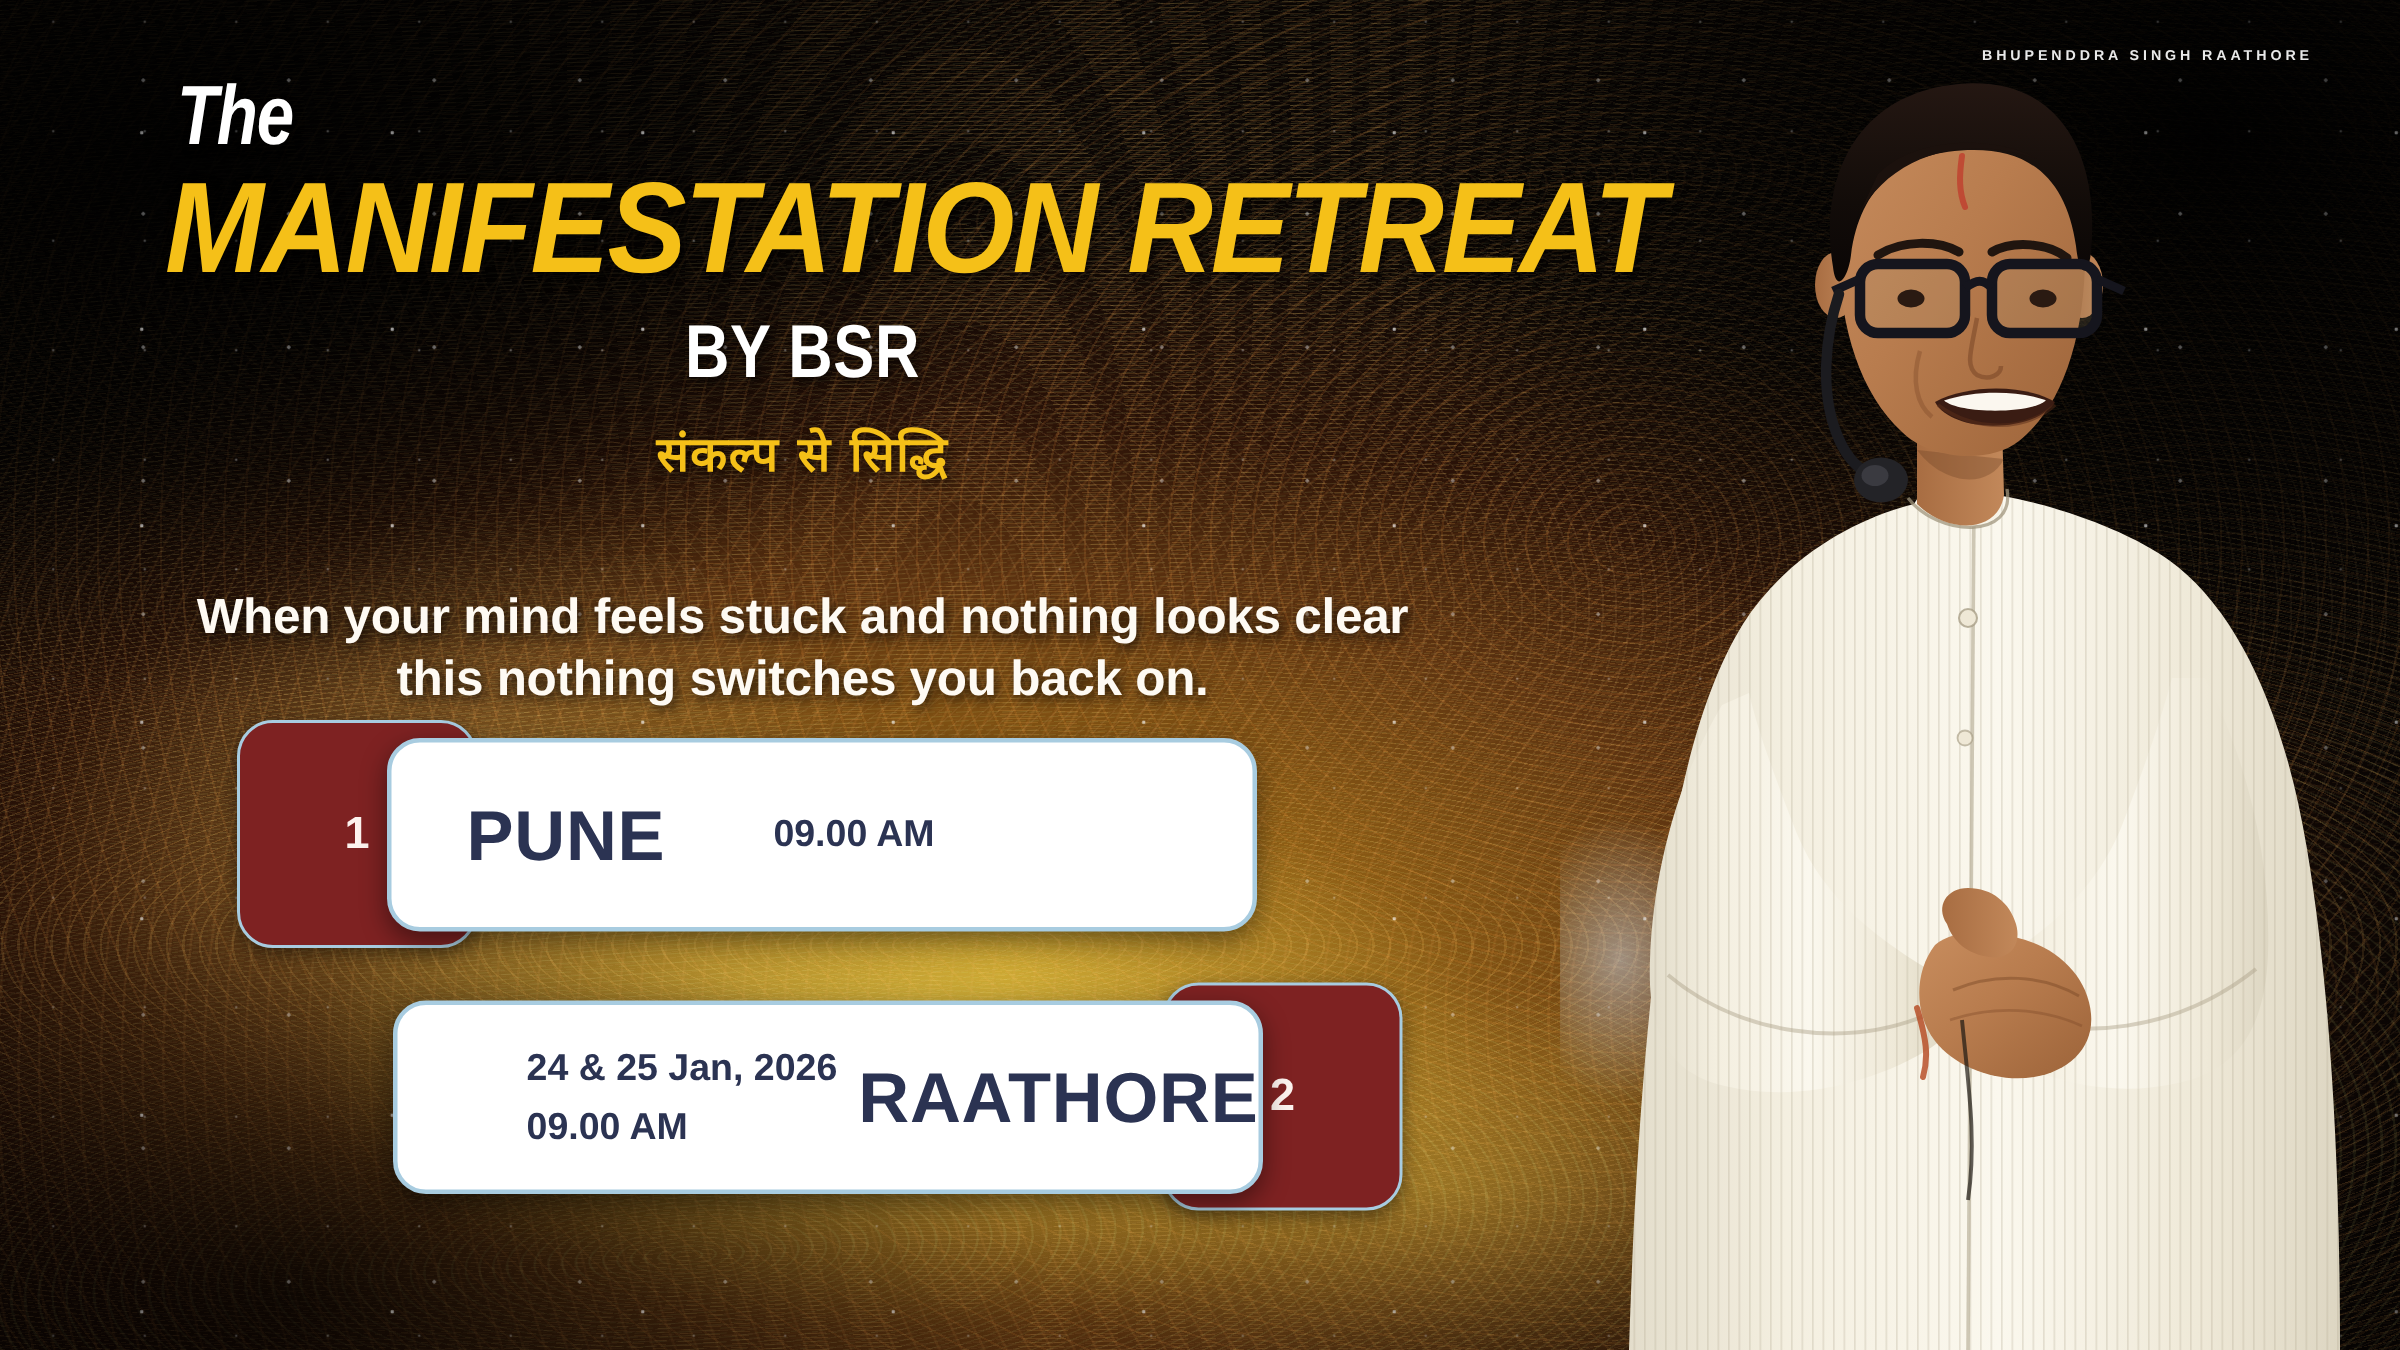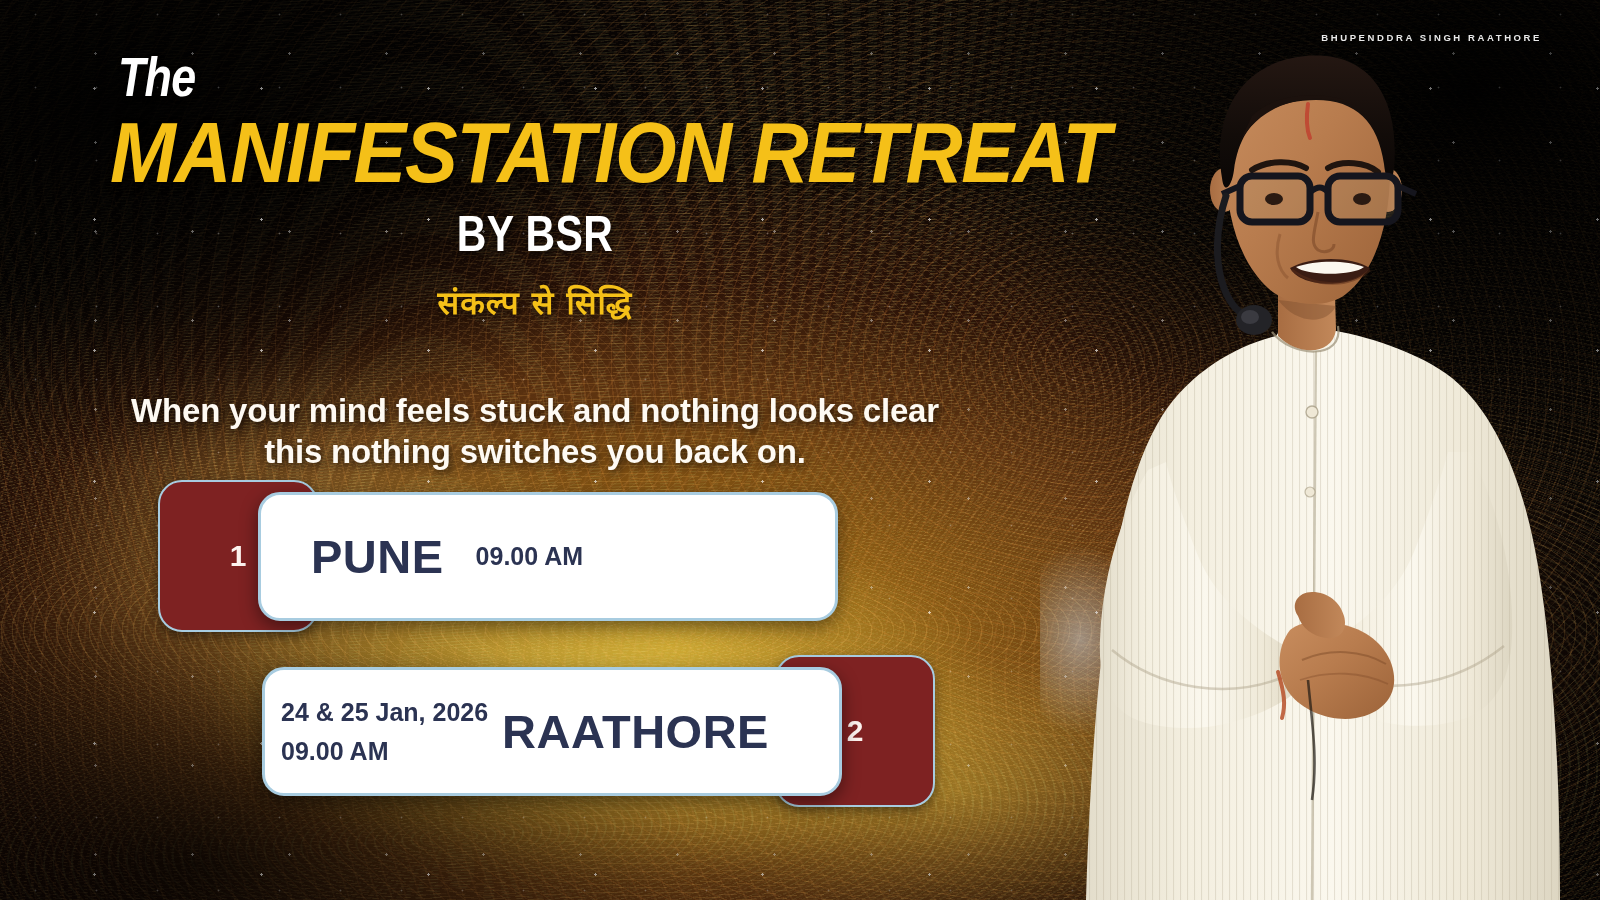--- a/index.html
+++ b/index.html
@@ -149,27 +149,27 @@
   .when{
     font-size:25px; font-weight:700; color:#2B3352; line-height:1.55;
     white-space:nowrap;
   }
   .when span{ display:block; }
 
   
   #card-1 .badge{ left:158px; top:480px; }
   #card-1 .panel{
     left:258px; top:492px; width:580px; height:129px;
-    padding-left:50px; gap:32px;
+    padding-left:50px; gap:72px;
   }
   
   #card-2 .badge{ left:775px; top:655px; }
   #card-2 .panel{
     left:262px; top:667px; width:580px; height:129px;
-    padding-left:16px; gap:14px;
+    padding-left:16px; gap:14px;justify-content:flex-end;
   }
 
   
   .speaker{ position:absolute; right:0; bottom:0; width:560px; height:900px; z-index:5; }
 </style>
 </head>
 <body>
 
 <div class="banner">
 

